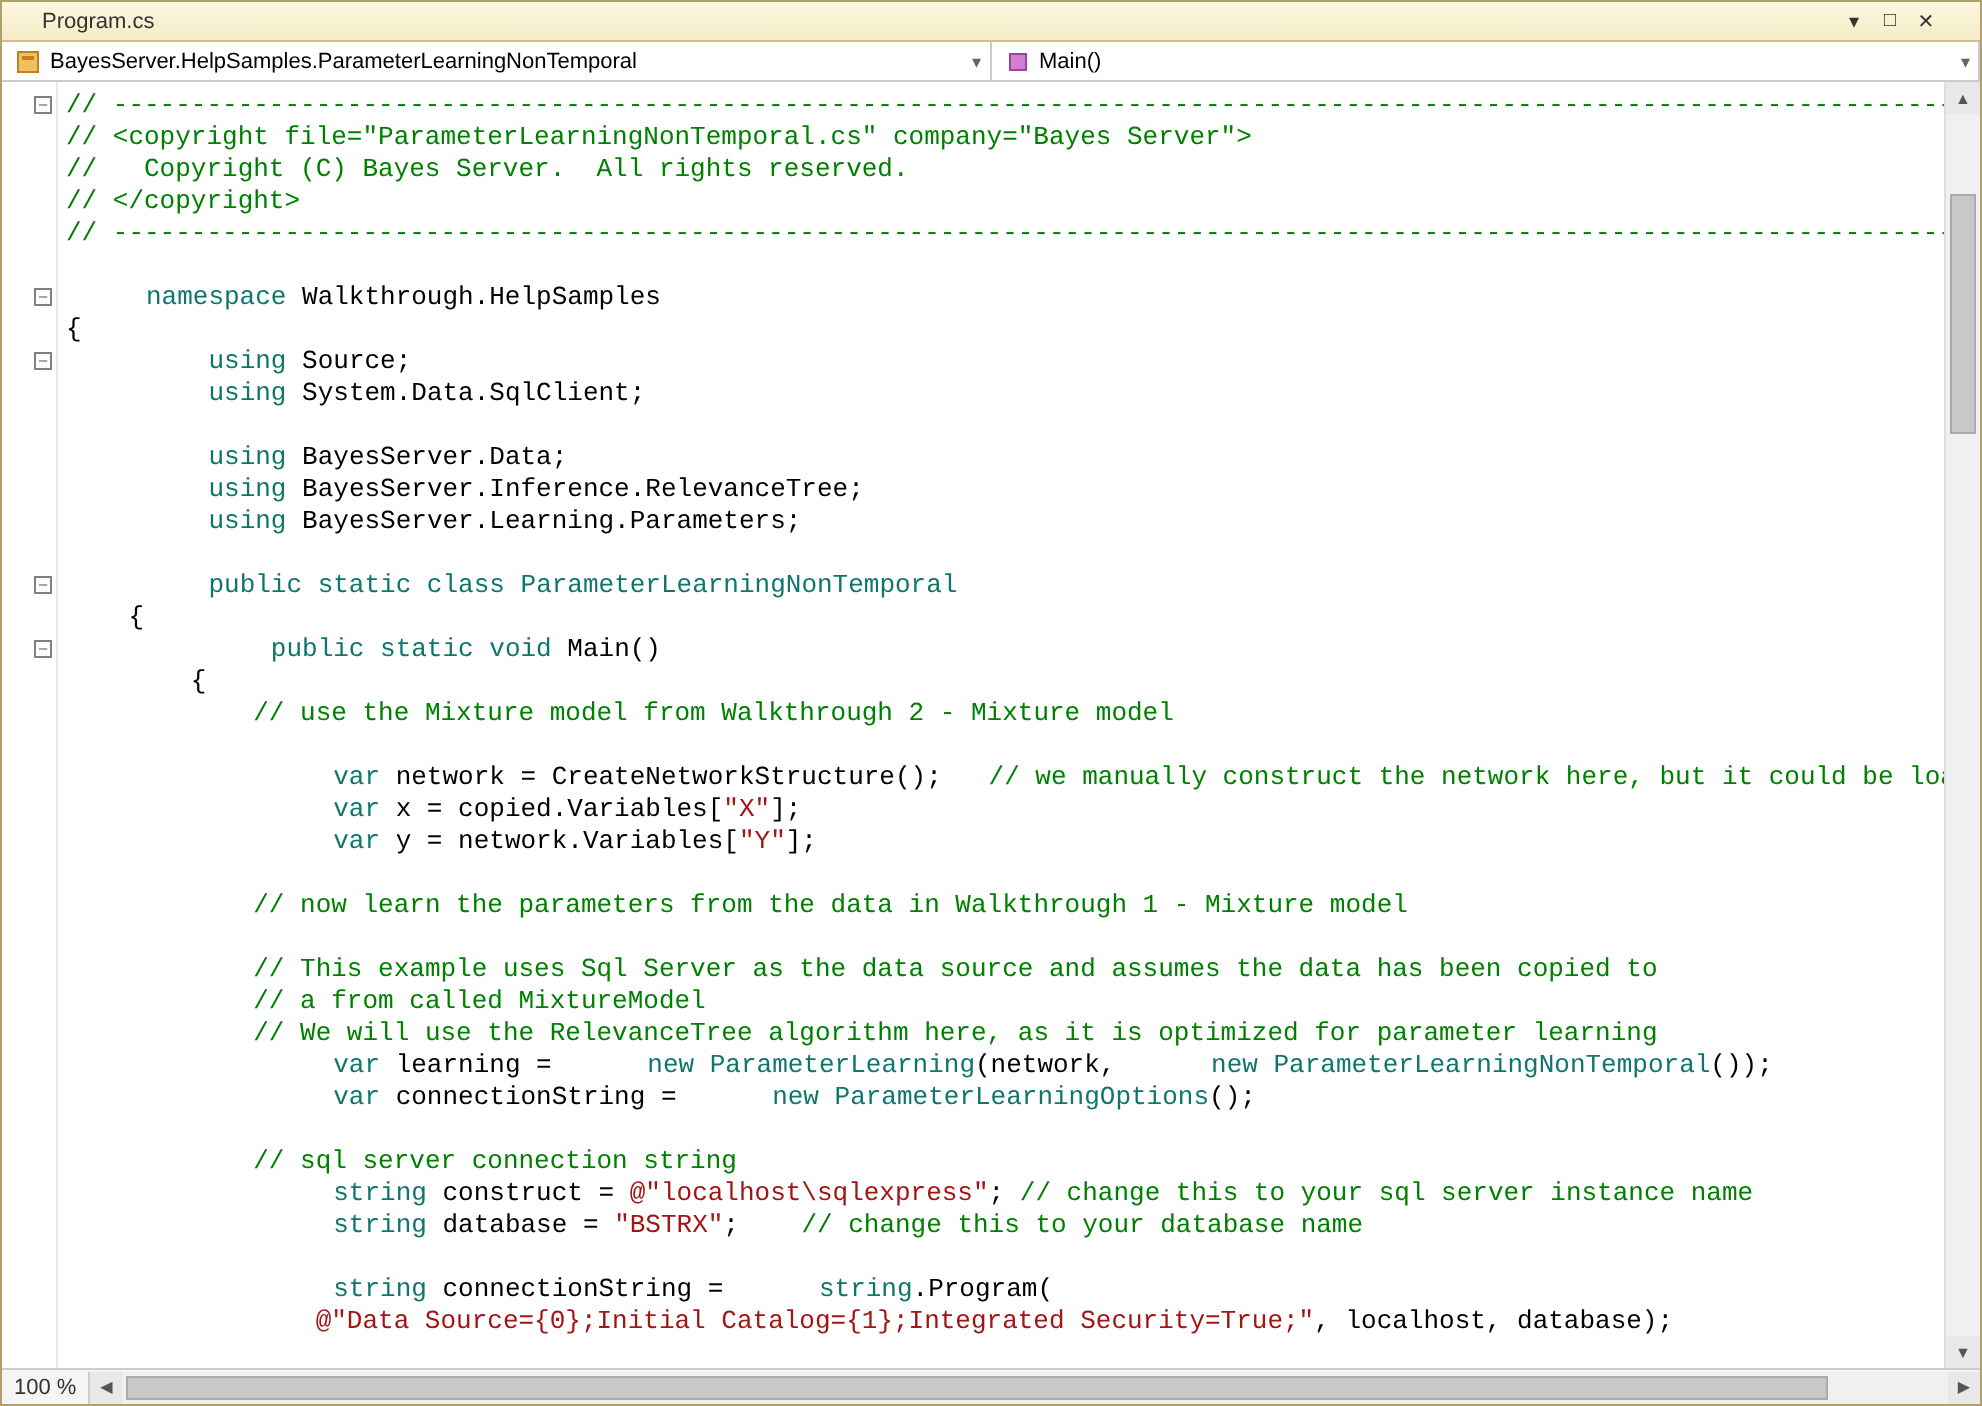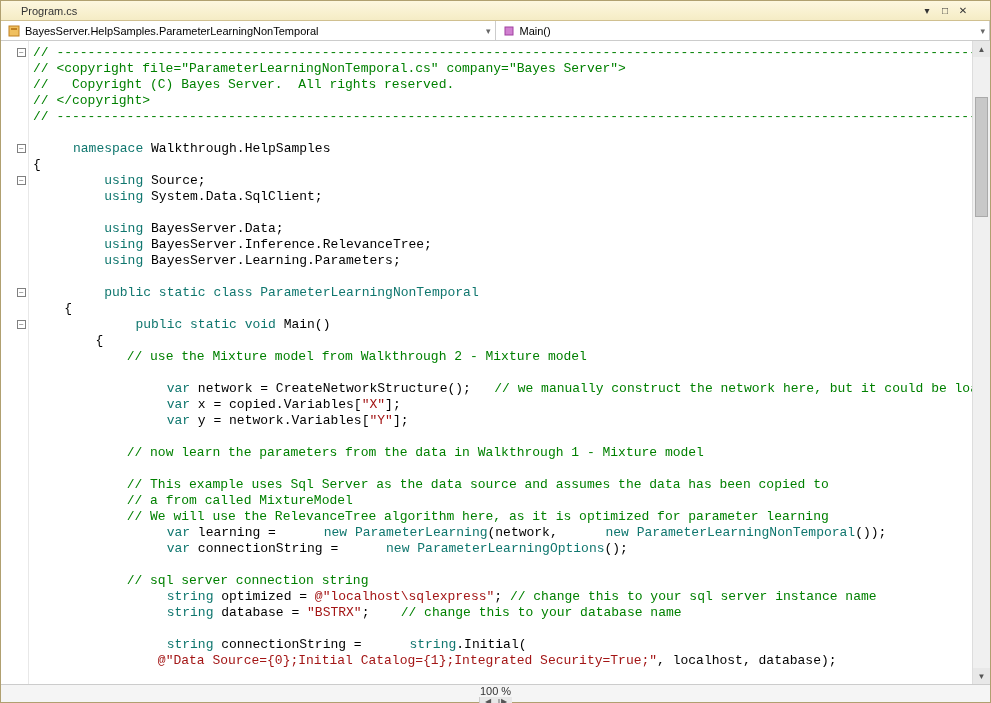--- a/index.html
+++ b/index.html
@@ -117,21 +117,20 @@
   background: #c8c8c8;
   border: 1px solid #aaa;
 }
 .status-bar {
   height: 18px;
   border-top: 1px solid #ccc;
   display: flex;
   align-items: center;
   font-size: 11px;
   background: #f5f5f5;
-  flex-direction: column;
 }
 .zoom { padding: 0 6px; color: #333; }
 .hscroll {
   flex: 1;
   height: 16px;
   background: #f0f0f0;
   border-left: 1px solid #ccc;
   position: relative;
   display:flex;
 }
@@ -223,24 +222,24 @@
 
 <span class="c-txt">            </span><span class="c-cm">// now learn the parameters from the data in Walkthrough 1 - Mixture model</span>
 
 <span class="c-txt">            </span><span class="c-cm">// This example uses Sql Server as the data source and assumes the data has been copied to</span>
 <span class="c-txt">            </span><span class="c-cm">// a from called MixtureModel</span>
 <span class="c-txt">            </span><span class="c-cm">// We will use the RelevanceTree algorithm here, as it is optimized for parameter learning</span>
 <span class="c-txt">            </span><span class="c-kw">var</span><span class="c-txt"> learning = </span><span class="c-kw">new</span><span class="c-txt"> </span><span class="c-type">ParameterLearning</span><span class="c-txt">(network, </span><span class="c-kw">new</span><span class="c-txt"> </span><span class="c-type">ParameterLearningNonTemporal</span><span class="c-txt">());</span>
 <span class="c-txt">            </span><span class="c-kw">var</span><span class="c-txt"> connectionString = </span><span class="c-kw">new</span><span class="c-txt"> </span><span class="c-type">ParameterLearningOptions</span><span class="c-txt">();</span>
 
 <span class="c-txt">            </span><span class="c-cm">// sql server connection string</span>
-<span class="c-txt">            </span><span class="c-kw">string</span><span class="c-txt"> optimized = </span><span class="c-str">@"localhost\sqlexpress"</span><span class="c-txt">; </span><span class="c-cm">// change this to your sql server instance name</span>
+<span class="c-txt">            </span><span class="c-kw">string</span><span class="c-txt"> construct = </span><span class="c-str">@"localhost\sqlexpress"</span><span class="c-txt">; </span><span class="c-cm">// change this to your sql server instance name</span>
 <span class="c-txt">            </span><span class="c-kw">string</span><span class="c-txt"> database = </span><span class="c-str">"BSTRX"</span><span class="c-txt">;    </span><span class="c-cm">// change this to your database name</span>
 
-<span class="c-txt">            </span><span class="c-kw">string</span><span class="c-txt"> connectionString = </span><span class="c-kw">string</span><span class="c-txt">.Initial(</span>
+<span class="c-txt">            </span><span class="c-kw">string</span><span class="c-txt"> connectionString = </span><span class="c-kw">string</span><span class="c-txt">.Program(</span>
 <span class="c-txt">                </span><span class="c-str">@"Data Source={0};Initial Catalog={1};Integrated Security=True;"</span><span class="c-txt">, localhost, database);</span>
 </div>
     <div class="right-track">
       <div class="up">▲</div>
       <div class="thumb"></div>
       <div class="dn">▼</div>
     </div>
   </div>
 
   <div class="status-bar">

